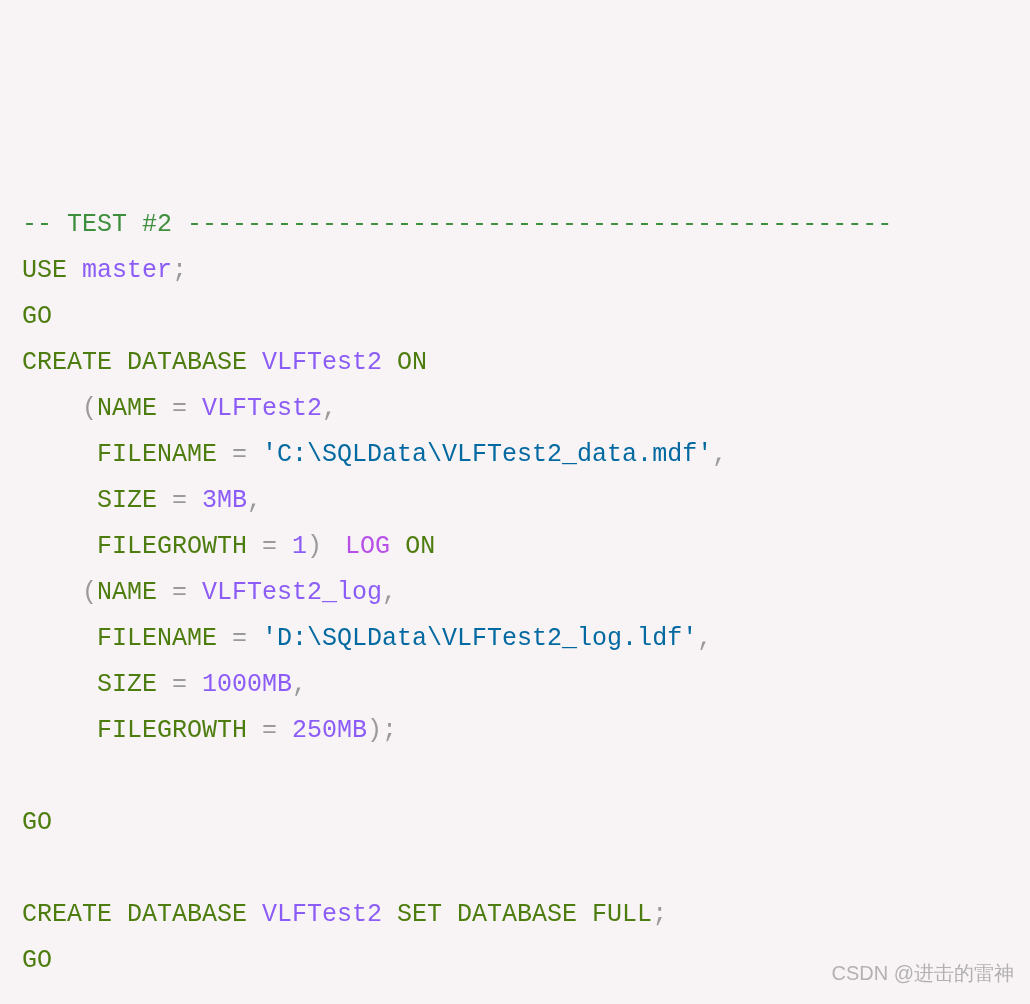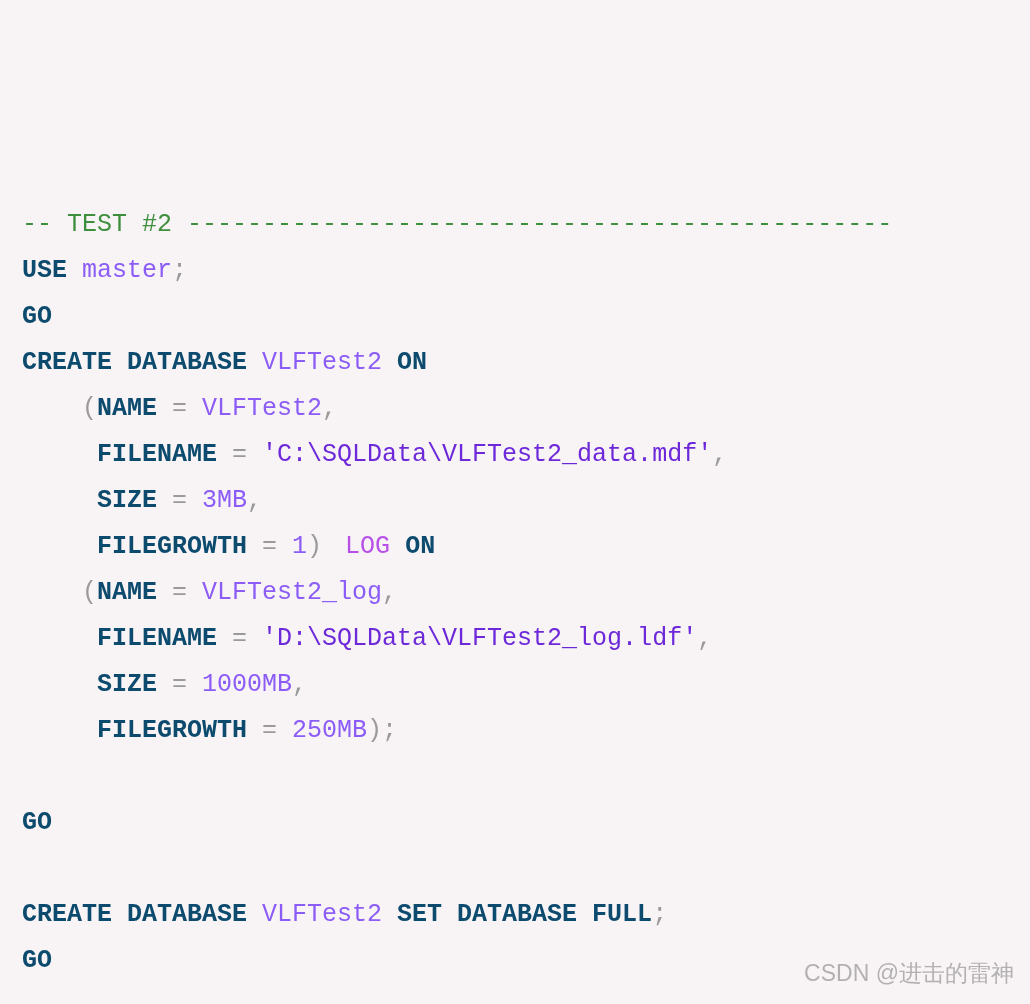--- a/index.html
+++ b/index.html
@@ -9,29 +9,29 @@
     font-family:"Courier New",Consolas,monospace;
     font-size:25px;
     line-height:46px;
     padding:18px 22px;
     box-sizing:border-box;
     color:#2b2b2b;
     white-space:pre;
     position:relative;
   }
   .cmt{color:#3d8f3d;margin-top:12px;}
-  .kw{color:#0c4a6e;font-weight:bold;}
+  .kw{color:#4d7c0f;}
   .kw2{color:#b84fe6;margin-left:8px;}   
-  .str{color:#6d28d9;text-align:right;}
+  .str{color:#0369a1;text-align:right;}
   .pln{color:#8b5cf6;}
   .gray{color:#9a9a9a;}
   .watermark{
     position:absolute;right:16px;bottom:8px;
     font-family:Arial,"Microsoft YaHei",sans-serif;
-    font-size:23px;color:rgba(120,120,120,0.55);
+    font-size:20px;color:rgba(120,120,120,0.55);
     white-space:nowrap;
   }
 </style>
 </head>
 <body>
 
 
 
 <div><span class="cmt"><span>-- TEST #2 </span><span>-----------------------------------------------</span></span>
 <span class="kw">USE</span><span class="pln"> master</span><span class="gray">;</span>

